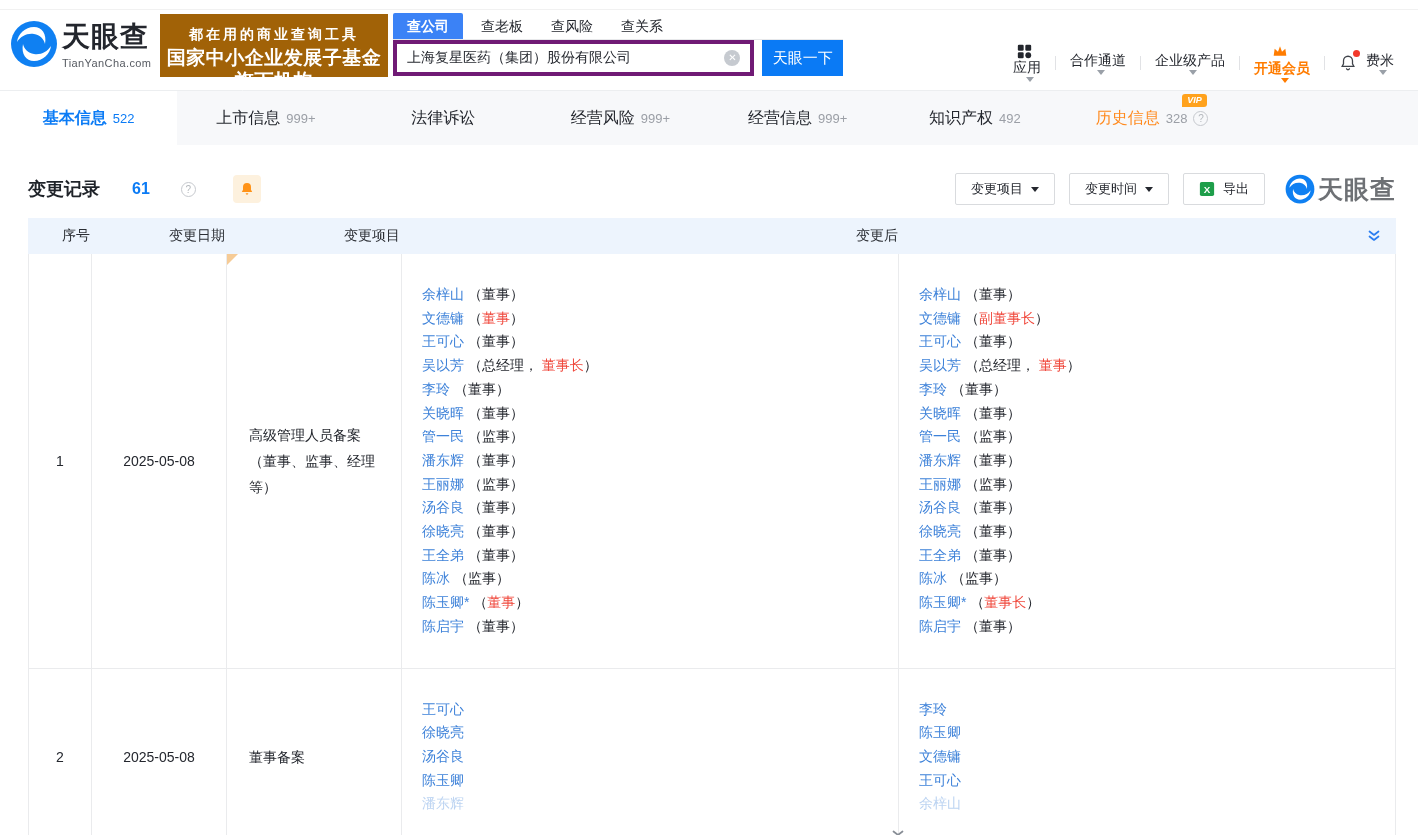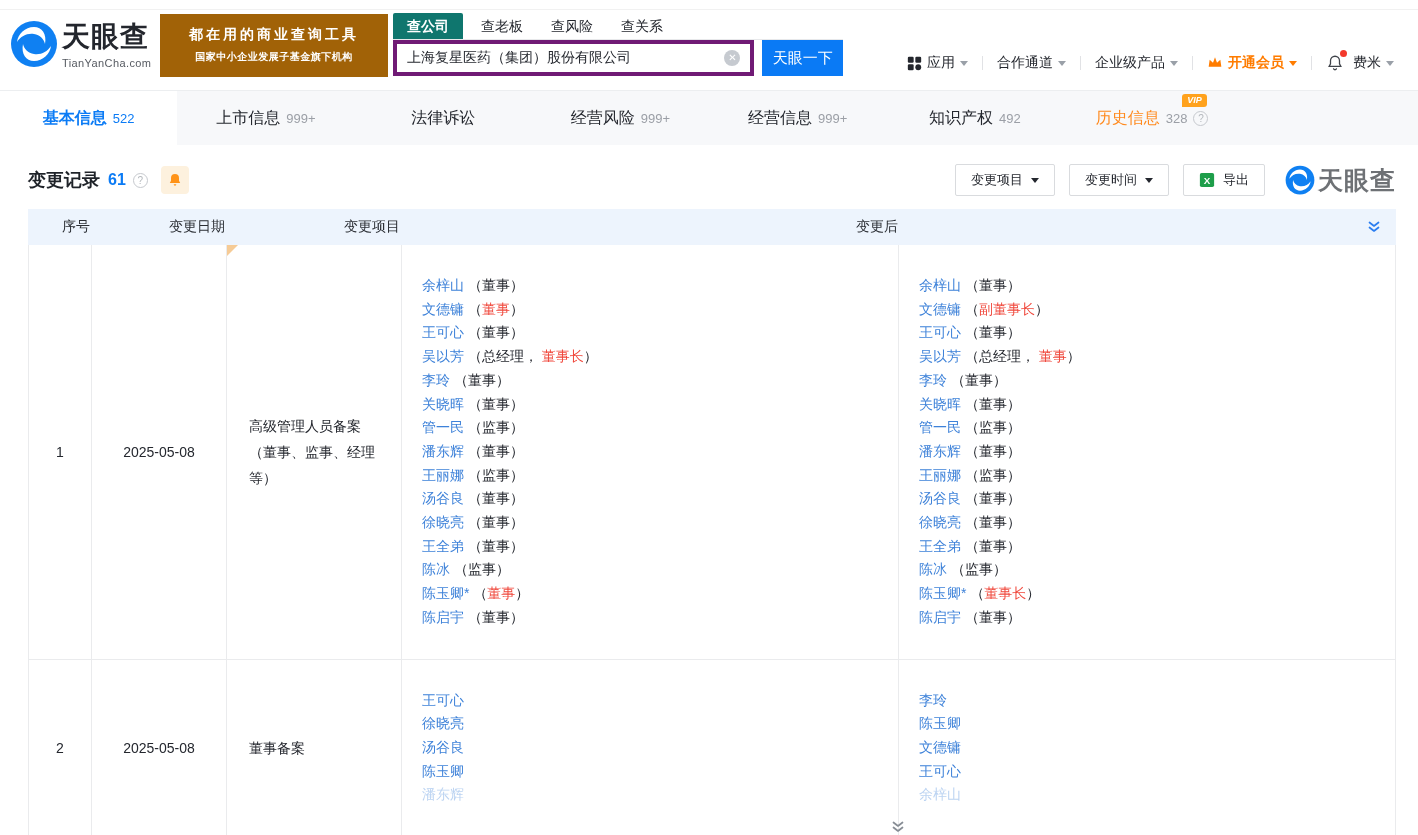--- a/index.html
+++ b/index.html
@@ -9,34 +9,34 @@
   
   header { position:relative; height:80px; background:#fff; }
   .logo { position:absolute; left:10px; top:8px; display:flex; align-items:center; cursor:pointer; }
   .logo-swirl svg { width:48px; height:48px; display:block; }
   .logo-txt { margin-left:4px; display:flex; flex-direction:column; }
   .logo-txt b { font-size:28px; color:#23262d; letter-spacing:1px; }
   .logo-txt i { font-style:normal; font-size:11px; color:#565a61; letter-spacing:.4px; margin-top:1px; }
   .slogan { position:absolute; left:160px; top:4px; width:228px; height:63px; background:#a16207;
     color:#fff; text-align:center; padding-top:9px; }
   .slogan div:first-child { font-size:14px; font-weight:bold; letter-spacing:3px; line-height:23px; }
-  .slogan div:last-child { font-size:10px; font-weight:bold; letter-spacing:.5px; line-height:23px;font-family:Liberation Mono, monospace; }
+  .slogan div:last-child { font-size:19px; font-weight:bold; letter-spacing:.5px; line-height:23px; }
   .searchwrap { position:absolute; left:393px; top:4px; width:450px; }
   .stabs { display:flex; height:26px; align-items:flex-end; border-bottom:1px solid #e7e8ea; }
   .stab { font-size:14px; padding:0 14px; line-height:26px; cursor:pointer; color:#23262d; }
-  .stab.active { background:#0f766e; color:#fff; border-radius:2px 2px 0 0; font-weight:bold; margin-right:4px; }
+  .stab.active { background:#3b82f6; color:#fff; border-radius:2px 2px 0 0; font-weight:bold; margin-right:4px; }
   .srow { display:flex; }
   .sinput { width:363px; height:36px; border:4px solid #701a75; display:flex; align-items:center; padding:0 10px; background:#fff; }
   .sinput input { border:none; outline:none; flex:1; font-size:14px; color:#24272e; font-family:inherit; }
   .clear { width:16px; height:16px; border-radius:50%; background:#c6cad0; color:#fff; font-size:10px;
     line-height:16px; text-align:center; cursor:pointer; flex:0 0 auto; }
   .sbtn { width:81px; height:36px; margin-left:8px; background:#0a7af5; color:#fff; border:none;
     font-size:15px; cursor:pointer; font-family:inherit; }
   .topnav { position:absolute; right:22px; top:36px; height:34px; display:flex; align-items:center; font-size:14px; }
-  .navitem { display:flex; align-items:center; cursor:pointer; padding:0 2px; position:relative; }
+  .navitem { display:flex; align-items:center; cursor:pointer; padding:0 2px; position:relative;flex-direction:column; }
   .navitem .nicon { display:flex; margin-right:5px; position:relative; }
   .navitem .nicon svg { display:block; }
   .navitem.hl { color:#ff7c00; font-weight:bold; }
   .navsep { width:1px; height:14px; background:#e1e2e5; margin:0 12px; }
   .caret { width:0; height:0; border-left:4px solid transparent; border-right:4px solid transparent;
     border-top:5px solid #9aa0a8; margin-left:5px; display:inline-block; }
   .navitem.hl .caret { border-top-color:#ff7c00; }
   .reddot { position:absolute; right:-3px; top:-4px; width:7px; height:7px; border-radius:50%; background:#f3392b; }
   
   .tabbar { height:55px; background:#f7f8fa; border-top:1px solid #eceef0; display:grid;
@@ -47,21 +47,21 @@
   .ptab.active { background:#fff; }
   .ptab.active .plabel { color:#0b7bf5; font-weight:bold; }
   .ptab.active .cnt2 { color:#0b7bf5; }
   .ptab.history .plabel { color:#ff8a1e; }
   .vipbadge { position:absolute; top:3px; left:calc(50% + 30px); background:#ffa21d; color:#fff;
     font-size:9px; font-style:italic; font-weight:bold; padding:1px 5px 2px; border-radius:3px 3px 3px 0; }
   .qicon { width:15px; height:15px; border:1px solid #c6c9ce; border-radius:50%; color:#b4b8bd;
     font-size:10px; line-height:14px; text-align:center; display:inline-block; cursor:pointer; }
   
   main { padding:0 22px 0 28px; }
-  .sechead { margin-top:18px; height:34px; display:flex; align-items:center; }
+  .sechead { margin-top:27px; height:34px; display:flex; align-items:center;gap:24px; }
   .sechead h2 { font-size:18px; color:#1f2329; }
   .sechead .cnt { margin-left:8px; font-size:16px; font-weight:bold; color:#0b7bf5; }
   .sechead .qicon { margin-left:7px; }
   .bellbtn { width:28px; height:28px; margin-left:13px; background:#fdf1de; border-radius:4px;
     display:flex; align-items:center; justify-content:center; cursor:pointer; }
   .shright { margin-left:auto; display:flex; align-items:center; gap:14px; }
   .fbtn { height:32px; padding:0 15px; border:1px solid #d9dbde; background:#fff; border-radius:2px;
     font-size:13px; color:#24272e; display:flex; align-items:center; gap:8px; cursor:pointer; font-family:inherit; }
   .fbtn .caret { border-top-color:#24272e; margin-left:0; }
   .wmlogo { display:flex; align-items:center; margin-left:6px; }

